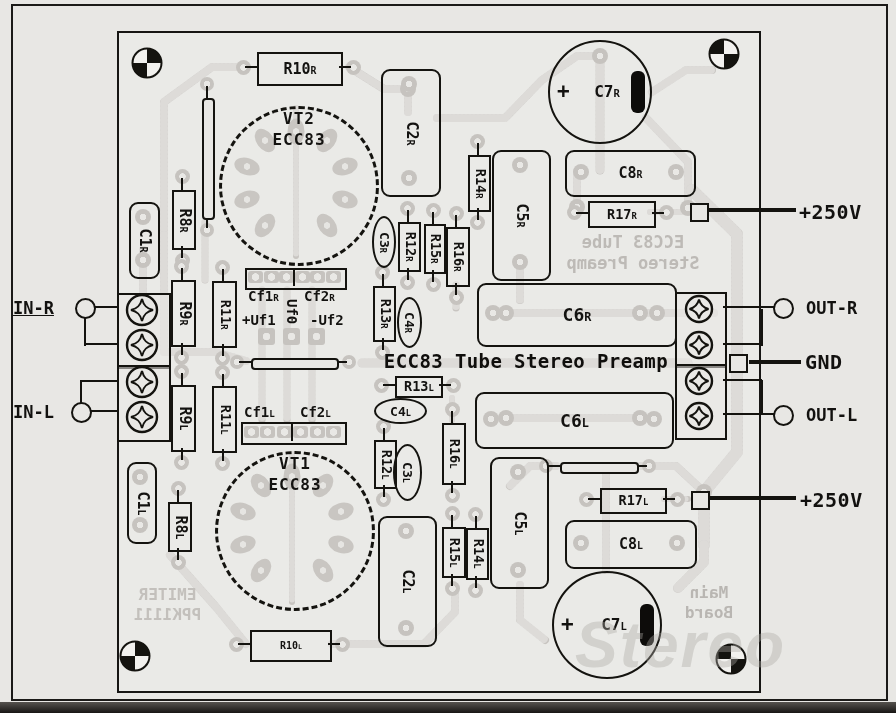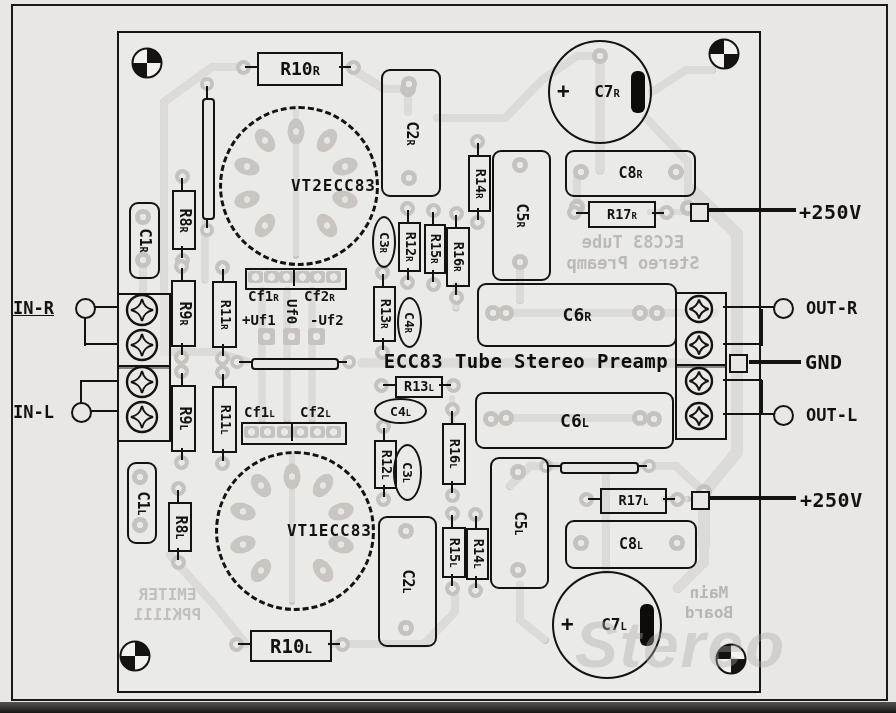--- a/index.html
+++ b/index.html
@@ -20,21 +20,21 @@
   .comp{border:2px solid #14130f;background:transparent;display:flex;align-items:center;justify-content:center;z-index:4;}
   .rrect{border-radius:9px;}
   .oval{border-radius:50%;}
   .ecap{border-radius:50%;border-width:2.5px;align-items:center;}
   .clabel{font-weight:bold;font-size:14px;color:#131210;white-space:nowrap;line-height:1;}
   .vlabel{transform:rotate(90deg);}
   .sub{font-size:66%;}
   .stripe{background:#0d0c0a;border-radius:6px;z-index:5;}
   .plus{font-weight:bold;font-size:21px;color:#131210;z-index:5;line-height:1;}
   
-  .tube{border:3px dashed #14130f;border-radius:50%;z-index:3;display:flex;flex-direction:row;align-items:center;justify-content:flex-end;}
+  .tube{border:3px dashed #14130f;border-radius:50%;z-index:3;display:flex;flex-direction:column;align-items:center;justify-content:flex-start;}
   .tube .clabel{font-size:16px;letter-spacing:1px;}
   .ringpad{border-radius:50%;background:radial-gradient(circle,#e6e5e2 0 3px,#c9c6c2 3.5px);z-index:2;}
   
   .tblock{border:2px solid #14130f;background:rgba(233,232,229,.55);z-index:4;}
   .screw{z-index:5;}
   
   .wire{background:#14130f;z-index:6;}
   .iopad-circle{border:2.5px solid #14130f;border-radius:50%;background:#e8e7e4;z-index:6;}
   .iopad-square{border:2.5px solid #14130f;background:#e8e7e4;z-index:6;}
   .iolabel{font-weight:bold;font-size:17px;color:#12110f;white-space:nowrap;z-index:6;line-height:1;}
@@ -162,21 +162,21 @@
       <div class="abs ringpad" style="left: 309.565px; top: 561.569px; width: 26px; height: 17px; transform: rotate(54deg);"></div>
       <div class="abs tube" style="left: 215px; top: 451px; width: 154px; height: 154px;">
         <div class="clabel" style="font-size: 16px; letter-spacing: 1px; line-height: 1.3;">VT1</div>
         <div class="clabel" style="font-size: 16px; letter-spacing: 1px; line-height: 1.3;">ECC83</div>
       </div>
       <div class="abs lead" style="left: 245px; top: 66px; width: 12px; height: 2px;"></div>
       <div class="abs lead" style="left: 339px; top: 66px; width: 12px; height: 2px;"></div>
       <div class="abs pad" style="left: 235.5px; top: 59.5px; width: 15px; height: 15px;"></div>
       <div class="abs pad" style="left: 345.5px; top: 59.5px; width: 15px; height: 15px;"></div>
       <div class="abs comp" style="left: 257px; top: 52px; width: 82px; height: 30px;">
-        <span class="clabel" style="font-size: 18px;">R10<span class="sub">R</span></span>
+        <span class="clabel" style="font-size: 15px;">R10<span class="sub">R</span></span>
       </div>
       <div class="abs pad" style="left: 401px; top: 76px; width: 16px; height: 16px;"></div>
       <div class="abs pad" style="left: 401px; top: 170px; width: 16px; height: 16px;"></div>
       <div class="abs comp rrect" style="left: 381px; top: 69px; width: 56px; height: 124px;">
         <span class="clabel vlabel" style="font-size: 15px;">C2<span class="sub">R</span></span>
       </div>
       <div class="abs comp ecap" style="left: 548px; top: 40px; width: 104px; height: 104px; padding-left: 14px; box-sizing: border-box;">
         <span class="clabel" style="font-size: 16px;">C7<span class="sub">R</span></span>
       </div>
       <div class="abs plus" style="left: 557px; top: 81px;">+</div>
@@ -375,21 +375,21 @@
       <div class="abs pad" style="left: 170.5px; top: 480.5px; width: 15px; height: 15px;"></div>
       <div class="abs pad" style="left: 170.5px; top: 554.5px; width: 15px; height: 15px;"></div>
       <div class="abs comp" style="left: 168px; top: 502px; width: 20px; height: 46px;">
         <span class="clabel vlabel" style="font-size: 15px;">R8<span class="sub">L</span></span>
       </div>
       <div class="abs lead" style="left: 238px; top: 643px; width: 12px; height: 2px;"></div>
       <div class="abs lead" style="left: 328px; top: 643px; width: 12px; height: 2px;"></div>
       <div class="abs pad" style="left: 228.5px; top: 636.5px; width: 15px; height: 15px;"></div>
       <div class="abs pad" style="left: 334.5px; top: 636.5px; width: 15px; height: 15px;"></div>
       <div class="abs comp" style="left: 250px; top: 630px; width: 78px; height: 28px;">
-        <span class="clabel" style="font-size: 19px;">R10<span class="sub">L</span></span>
+        <span class="clabel" style="font-size: 10px;">R10<span class="sub">L</span></span>
       </div>
       <div class="abs lead" style="left: 548px; top: 465px; width: 99px; height: 2px;"></div>
       <div class="abs pad" style="left: 539px; top: 459px; width: 14px; height: 14px;"></div>
       <div class="abs pad" style="left: 642px; top: 459px; width: 14px; height: 14px;"></div>
       <div class="abs comp" style="left: 560px; top: 462px; width: 75px; height: 8px; border-radius: 4px; border-width: 2px; background: rgb(232, 231, 228);"></div>
       <div class="abs comp" style="left: 245px; top: 268px; width: 98px; height: 18px; border-width: 2px;"></div>
       <div class="abs lead" style="left: 293px; top: 268px; width: 2px; height: 18px;"></div>
       <div class="abs sqpad" style="left: 248px; top: 271px; width: 15px; height: 12px;"></div>
       <div class="abs sqpad" style="left: 263.6px; top: 271px; width: 15px; height: 12px;"></div>
       <div class="abs sqpad" style="left: 279.2px; top: 271px; width: 15px; height: 12px;"></div>

